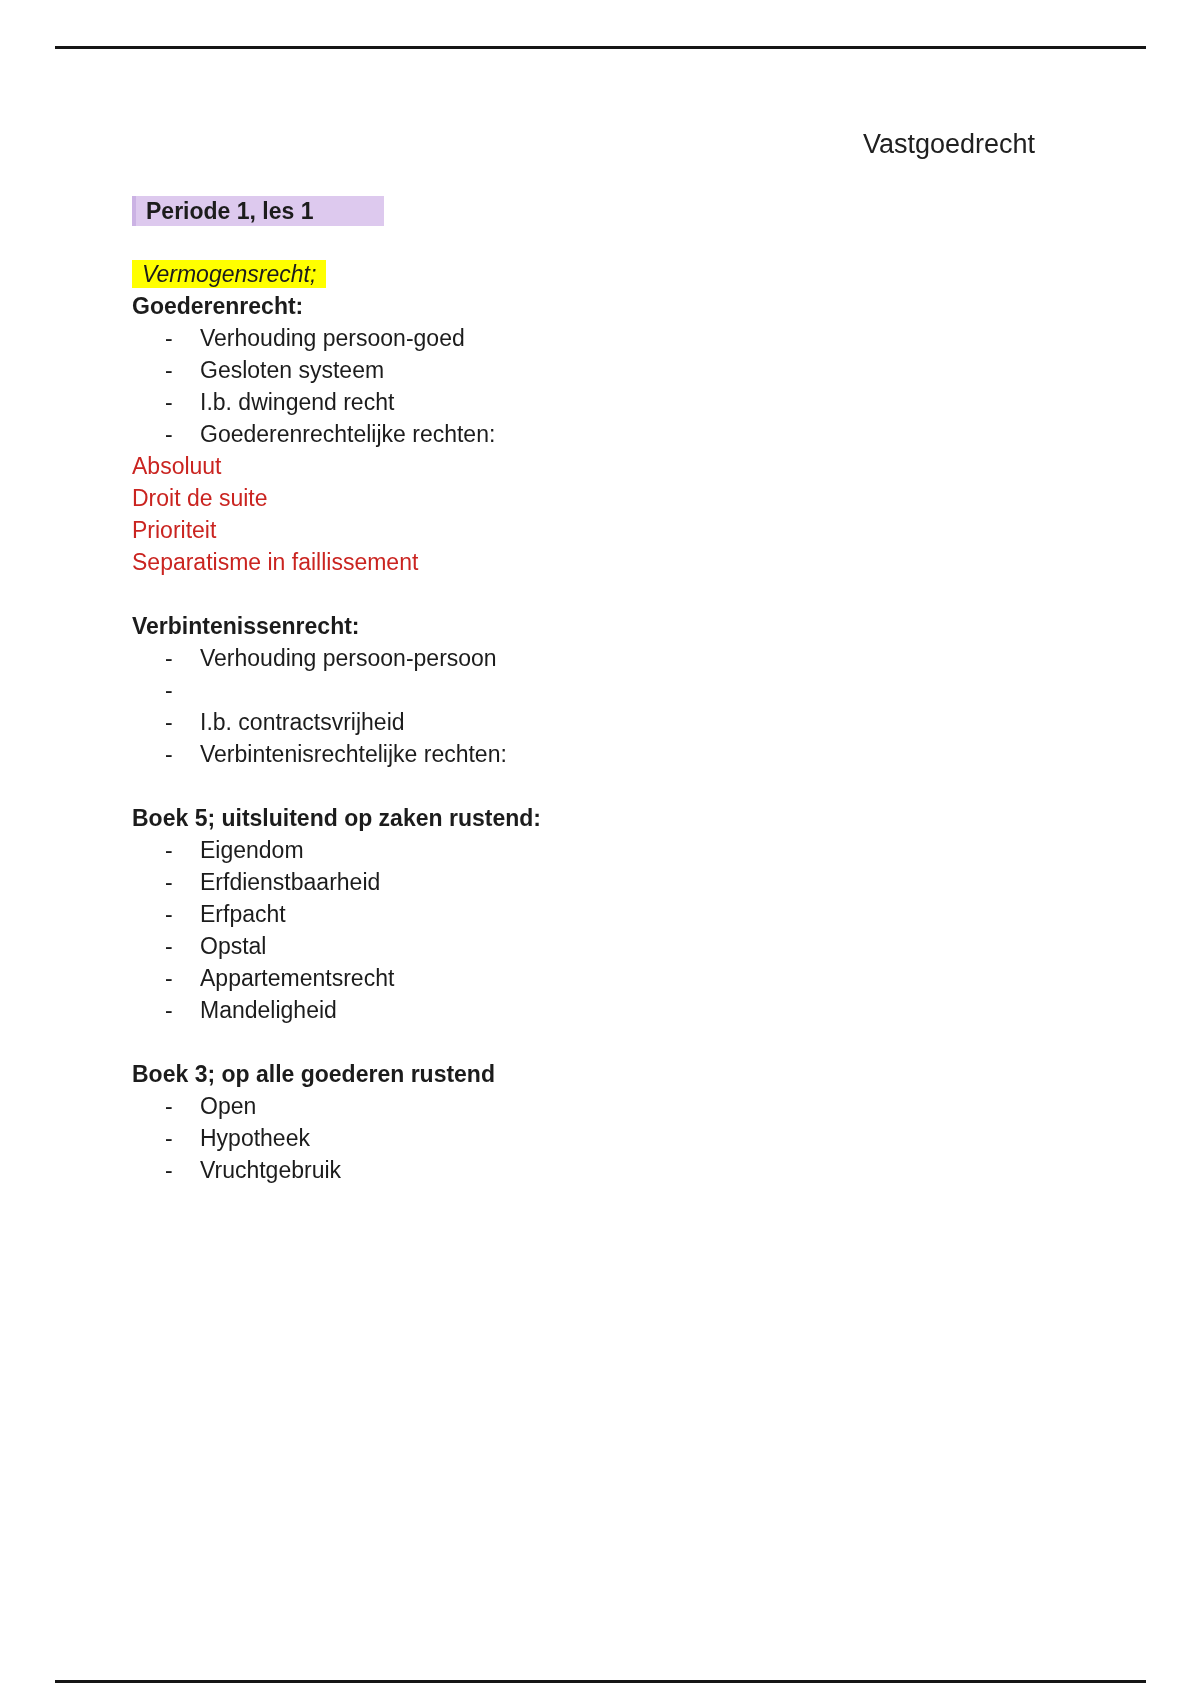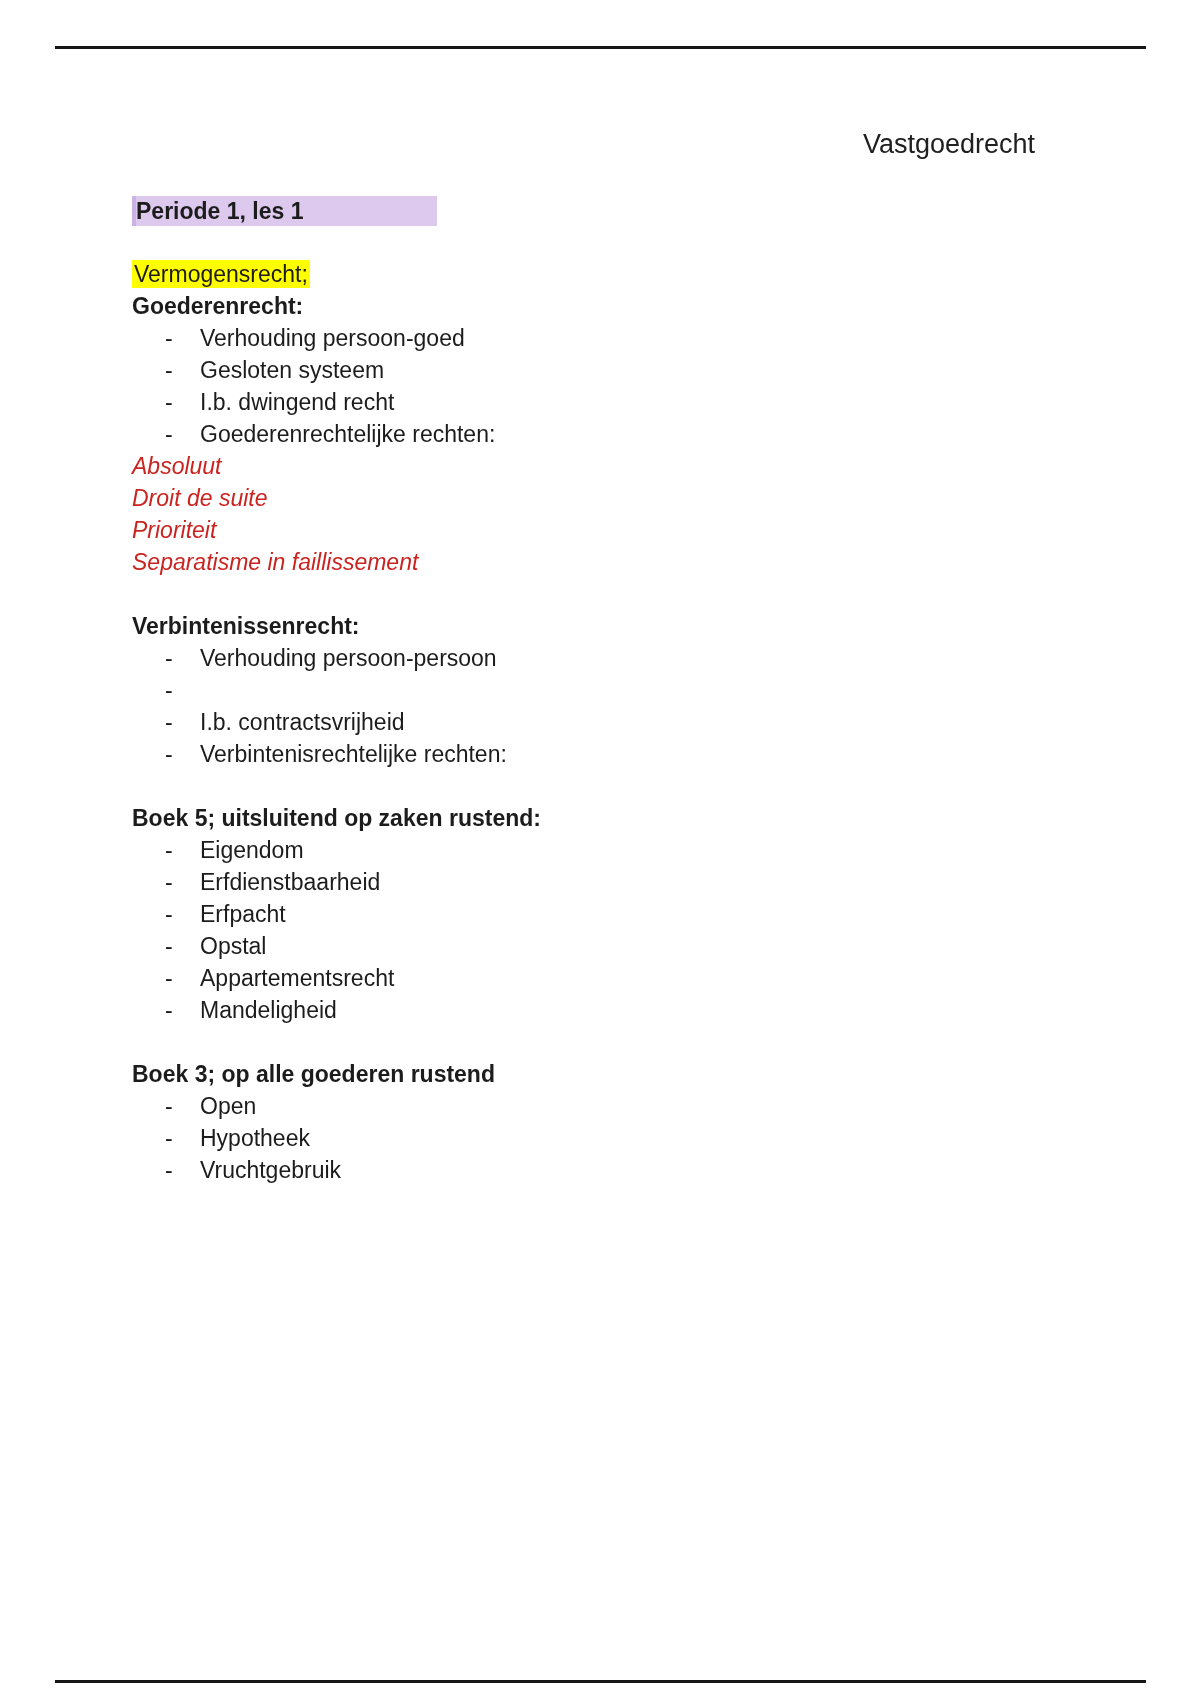--- a/index.html
+++ b/index.html
@@ -32,40 +32,41 @@
   }
   .doc-title {
     text-align: right;
     font-size: 27px;
     line-height: 36px;
     transform: translateX(-55px);
     margin-bottom: 34px;
     color: #202020;
   }
   .period-heading {
-    width: 305px;
+    width: 252px;
     height: 30px;
     background: var(--purple-highlight, #ddc9ee);
     border-left: 4px solid #cbb2e4;
     display: flex;
     align-items: center;
+    padding-left: 10px;
     font-weight: 700;
     margin-bottom: 32px;
   }
   .line { line-height: 32px; min-height: 32px; }
   .subheading { font-weight: 700; }
   .hl-yellow {
     background: var(--yellow-highlight, #ffff00);
-    padding: 1px 2px;
+    padding: 1px 10px;
+    font-style: italic;
   }
   .bullet { display: flex; padding-left: 33px; }
   .bullet .dash { width: 35px; flex: 0 0 35px; }
   .red-item {
     color: var(--red-text, #ca2420);
-    font-style: italic;
   }
   .spacer { height: 32px; }
 </style>
 </head>
 <body>
 
 <div class="page">
   <div class="rule rule-top"></div>
 
   <div class="content">

